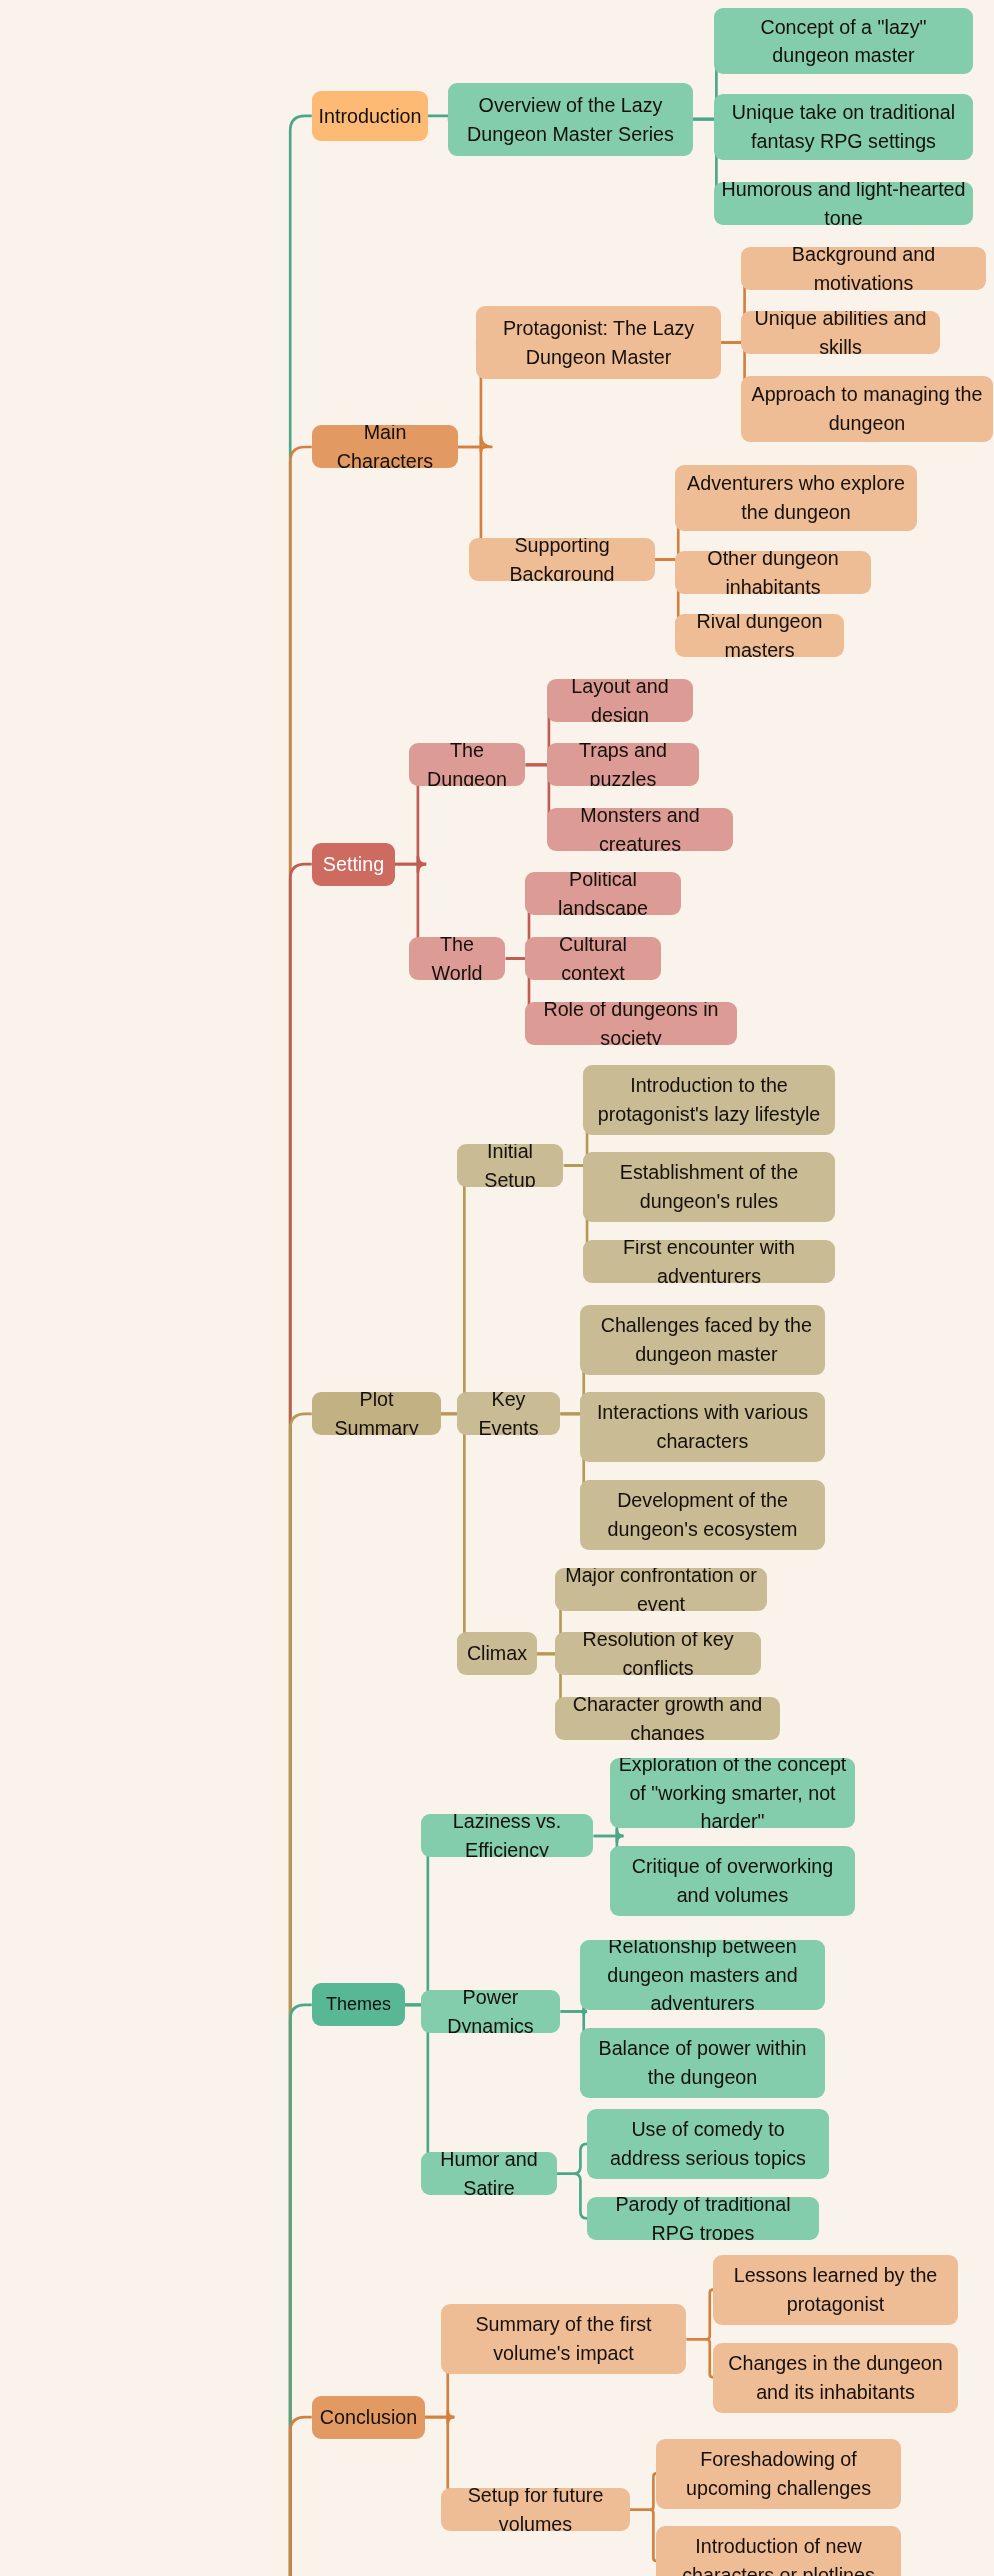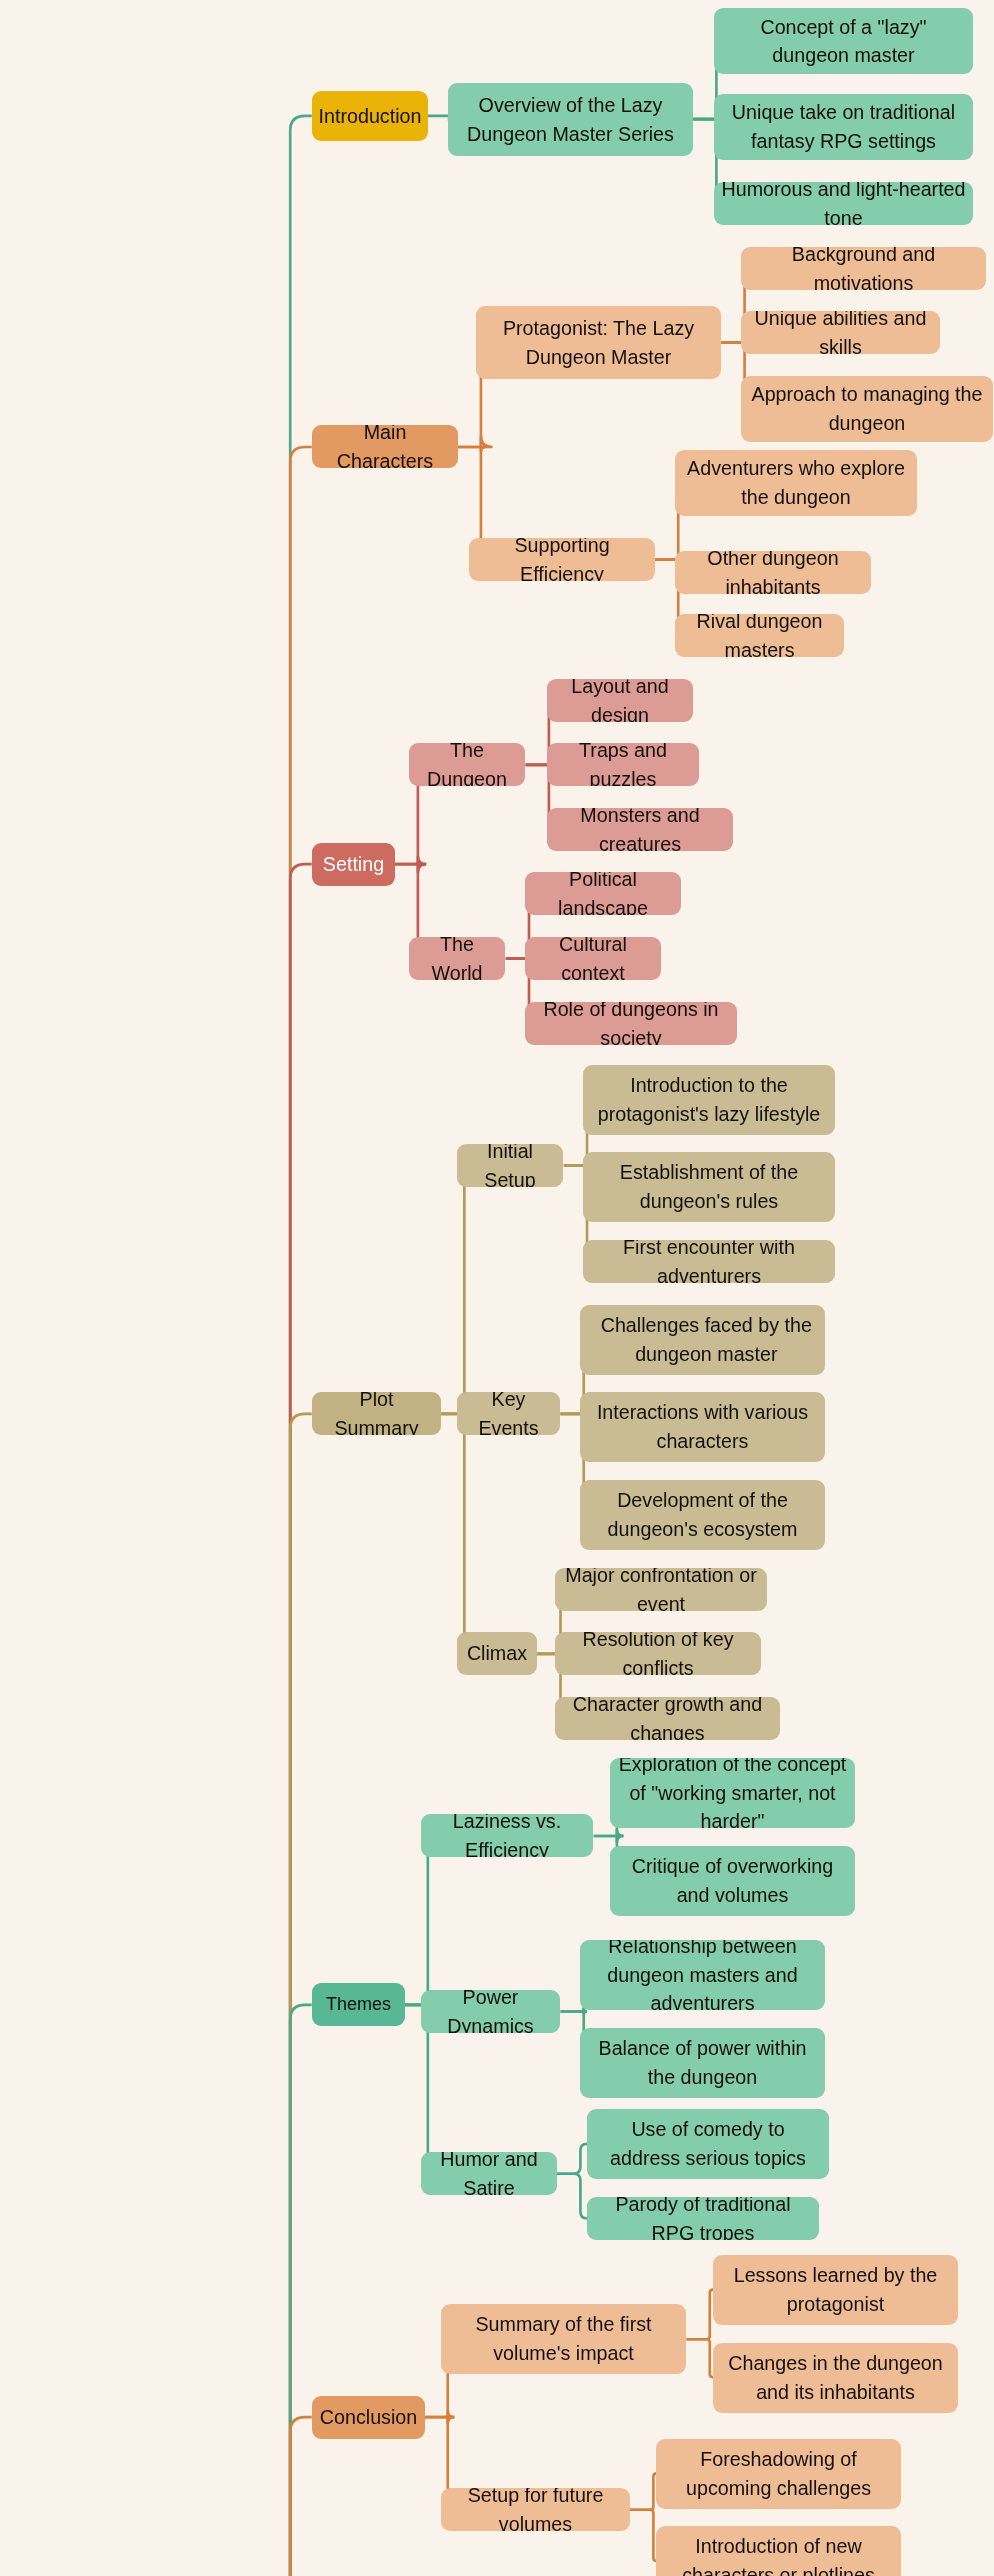--- a/index.html
+++ b/index.html
@@ -28,21 +28,21 @@
     justify-content: center;
     text-align: center;
     border-radius: 6.6px;
     padding: 4.4px 7.4px;
     line-height: 1.45;
     color: #15100c;
     font-size: 10px;
     overflow: hidden;
   }
   
-  .l1.intro      { background: #eab308; }
+  .l1.intro      { background: #fdba74; }
   .l1.chars      { background: #e29a62; }
   .l1.setting    { background: #cd6b61; color: #ffffff; }
   .l1.plot       { background: #c2b183; }
   .l1.themes     { background: #58b795; }
   .l1.conclusion { background: #e29a62; }
 
   
   .green  { background: #83cdad; }
   .orange { background: #eebd96; }
   .red    { background: #dc9b94; }
@@ -111,22 +111,22 @@
       <div class="node l1 intro" style="left: 312px; top: 91px; width: 116px; height: 50px; font-size: 19.7px; border-radius: 9px;">Introduction</div>
       <div class="node green" style="left: 448px; top: 83px; width: 245px; height: 73px; font-size: 19.7px; border-radius: 9px;">Overview of the Lazy Dungeon Master Series</div>
       <div class="node green" style="left: 714px; top: 8.3px; width: 259px; height: 66px; font-size: 19.7px; border-radius: 9px;">Concept of a "lazy" dungeon master</div>
       <div class="node green" style="left: 714px; top: 94px; width: 259px; height: 66px; font-size: 19.7px; border-radius: 9px;">Unique take on traditional fantasy RPG settings</div>
       <div class="node green" style="left: 714px; top: 182px; width: 259px; height: 43px; font-size: 19.7px; border-radius: 9px;">Humorous and light-hearted tone</div>
       <div class="node l1 chars" style="left: 312px; top: 425px; width: 146px; height: 43px; font-size: 19.7px; border-radius: 9px;">Main Characters</div>
       <div class="node orange" style="left: 476px; top: 306px; width: 245px; height: 73px; font-size: 19.7px; border-radius: 9px;">Protagonist: The Lazy Dungeon Master</div>
       <div class="node orange" style="left: 741px; top: 247px; width: 245px; height: 43px; font-size: 19.7px; border-radius: 9px;">Background and motivations</div>
       <div class="node orange" style="left: 741px; top: 311px; width: 199px; height: 43px; font-size: 19.7px; border-radius: 9px;">Unique abilities and skills</div>
       <div class="node orange" style="left: 741px; top: 376px; width: 252px; height: 66px; font-size: 19.7px; border-radius: 9px;">Approach to managing the dungeon</div>
-      <div class="node orange" style="left: 469px; top: 538px; width: 186px; height: 43px; font-size: 19.7px; border-radius: 9px;">Supporting Efficiency</div>
-      <div class="node orange" style="left: 675px; top: 450px; width: 242px; height: 66px; font-size: 19.7px; border-radius: 9px;">Adventurers who explore the dungeon</div>
+      <div class="node orange" style="left: 469px; top: 538px; width: 186px; height: 43px; font-size: 19.7px; border-radius: 9px;">Supporting Background</div>
+      <div class="node orange" style="left: 675px; top: 465px; width: 242px; height: 66px; font-size: 19.7px; border-radius: 9px;">Adventurers who explore the dungeon</div>
       <div class="node orange" style="left: 675px; top: 551px; width: 196px; height: 43px; font-size: 19.7px; border-radius: 9px;">Other dungeon inhabitants</div>
       <div class="node orange" style="left: 675px; top: 614px; width: 169px; height: 43px; font-size: 19.7px; border-radius: 9px;">Rival dungeon masters</div>
       <div class="node l1 setting" style="left: 312px; top: 843px; width: 83px; height: 43px; font-size: 19.7px; border-radius: 9px;">Setting</div>
       <div class="node red" style="left: 409px; top: 743px; width: 116px; height: 43px; font-size: 19.7px; border-radius: 9px;">The Dungeon</div>
       <div class="node red" style="left: 547px; top: 679px; width: 146px; height: 43px; font-size: 19.7px; border-radius: 9px;">Layout and design</div>
       <div class="node red" style="left: 547px; top: 743px; width: 152px; height: 43px; font-size: 19.7px; border-radius: 9px;">Traps and puzzles</div>
       <div class="node red" style="left: 547px; top: 808px; width: 186px; height: 43px; font-size: 19.7px; border-radius: 9px;">Monsters and creatures</div>
       <div class="node red" style="left: 409px; top: 937px; width: 96px; height: 43px; font-size: 19.7px; border-radius: 9px;">The World</div>
       <div class="node red" style="left: 525px; top: 872px; width: 156px; height: 43px; font-size: 19.7px; border-radius: 9px;">Political landscape</div>
       <div class="node red" style="left: 525px; top: 937px; width: 136px; height: 43px; font-size: 19.7px; border-radius: 9px;">Cultural context</div>

